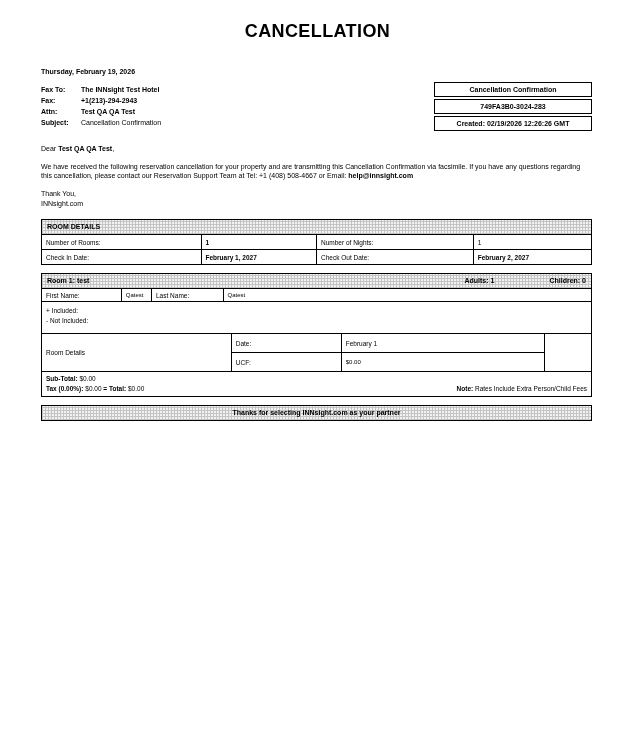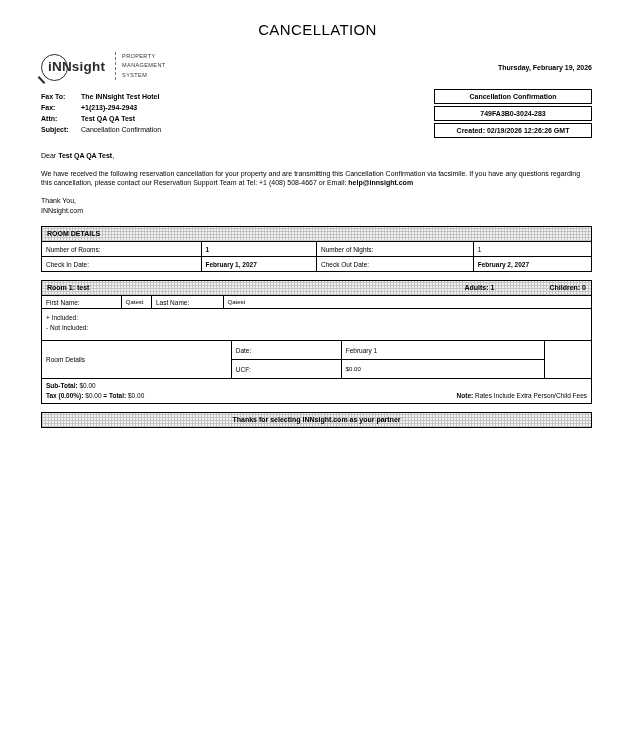--- a/index.html
+++ b/index.html
@@ -3,21 +3,21 @@
 <meta charset="utf-8">
 <style>
   html,body { margin:0; padding:0; background:#fff; }
   .page {
     width:635px; height:745px; position:relative; background:#ffffff;
     font-family:"Liberation Sans", sans-serif; color:#000; overflow:hidden;
     margin:0 auto;
   }
   .content { padding:0 43px 0 41px; }
 
-  .doc-title { text-align:center; padding-top:21px; font-size:15px; font-weight:normal; letter-spacing:.4px; }
+  .doc-title { text-align:center; padding-top:21px; font-size:18px; font-weight:bold; letter-spacing:.4px; }
 
   
   .hdr { display:flex; justify-content:space-between; align-items:flex-start; margin-top:12px; }
   .logo { display:flex; align-items:center; }
   .logo-mark { position:relative; padding:7px 3px 7px 7px; }
   .logo-circle { position:absolute; left:0; top:4px; width:25px; height:25px; border:1.6px solid #2b2b2b; border-radius:50%; }
   .logo-handle { position:absolute; left:-4px; top:29px; width:9px; border-top:2px solid #2b2b2b; transform:rotate(47deg); }
   .logo-text { font-size:13.5px; font-weight:bold; color:#2b2b2b; letter-spacing:.2px; position:relative; }
   .logo-sep { border-left:1px dashed #777; height:28px; margin:0 6px 0 7px; }
   .logo-tag { font-size:5.5px; color:#333; letter-spacing:.4px; line-height:1.65; }
@@ -67,33 +67,20 @@
 </style>
 </head>
 <body>
 
 <div class="page">
   <div class="doc-title">CANCELLATION</div>
 
   <div class="content">
 
     <div class="hdr">
-      <div class="logo">
-        <div class="logo-mark">
-          <span class="logo-circle"></span>
-          <span class="logo-handle"></span>
-          <span class="logo-text"><span>iNN</span><span>sight</span></span>
-        </div>
-        <span class="logo-sep"></span>
-        <div class="logo-tag">
-          <div>PROPERTY</div>
-          <div>MANAGEMENT</div>
-          <div>SYSTEM</div>
-        </div>
-      </div>
       <div class="hdr-date">Thursday, February 19, 2026</div>
     </div>
 
     <div class="fax-conf">
       <div class="fax-rows">
         <div class="fax-row">
           <span class="fax-label">Fax To:</span>
           <span class="bold">The INNsight Test Hotel</span>
         </div>
         <div class="fax-row">

